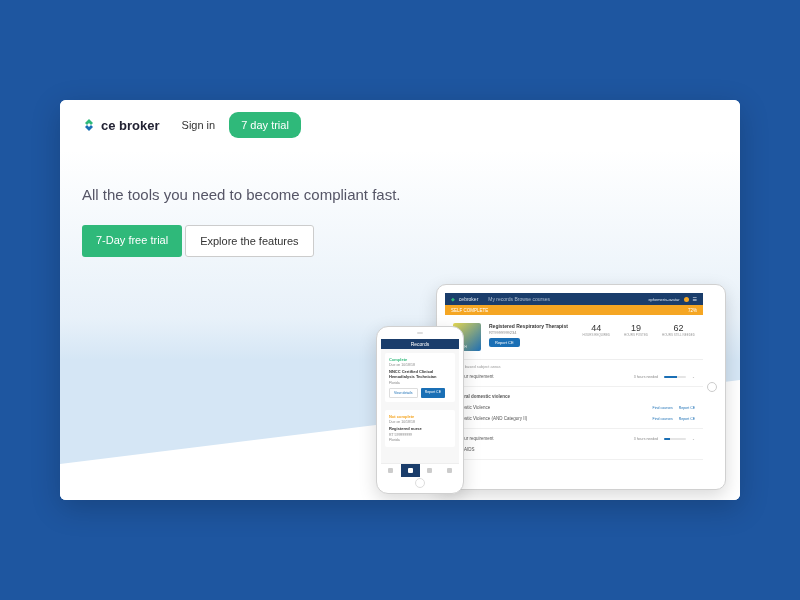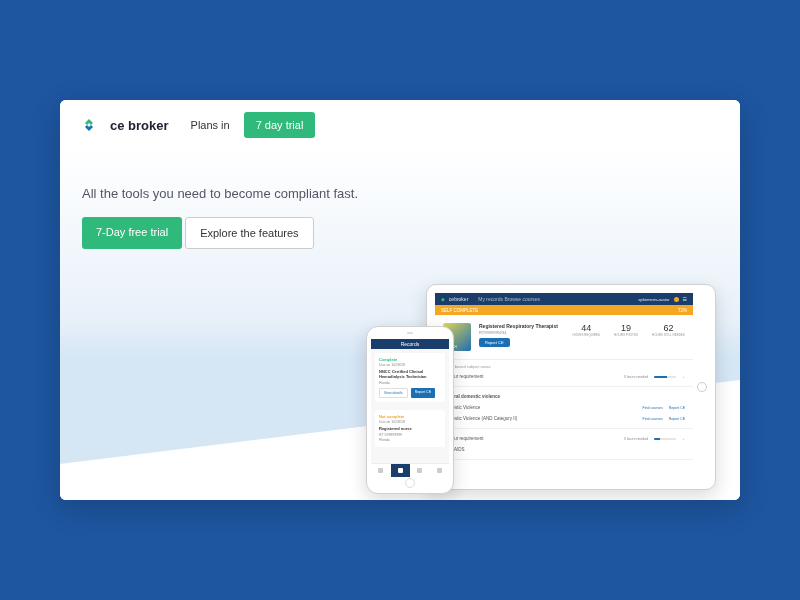--- a/index.html
+++ b/index.html
@@ -1,39 +1,39 @@
 <!DOCTYPE html>
 <html><head>
 <meta charset="utf-8">
 <style>
 *{margin:0;padding:0;box-sizing:border-box}
 body{background:#1e56a0;width:800px;height:600px;font-family:-apple-system,BlinkMacSystemFont,"Segoe UI",sans-serif;display:flex;align-items:center;justify-content:center}
 .card{width:680px;height:400px;background:#fff;border-radius:6px;overflow:hidden;box-shadow:0 8px 30px rgba(0,0,0,0.2);position:relative}
 nav{display:flex;align-items:center;height:50px;padding:0 22px;border-bottom:0px solid #eee;position:relative;z-index:10;background:#fff}
-.logo{display:flex;align-items:center;gap:14px;margin-right:22px}
+.logo{display:flex;align-items:center;gap:5px;margin-right:22px}
 .logo-icon{width:14px;height:14px;position:relative}
 .logo-icon svg{display:block}
 .logo-text{font-weight:600;font-size:13px;color:#223}
 .nav-links{display:flex;gap:20px;font-size:11px;color:#4a5568;flex:1}
 .nav-links span{cursor:pointer}
 .nav-links .chev{font-size:8px;margin-left:2px}
 .nav-right{display:flex;align-items:center;gap:14px}
 .signin{font-size:11px;color:#333;cursor:pointer}
-.trial-btn{background:#2fb97a;color:#fff;font-size:11px;font-weight:500;padding:7px 12px;border-radius:3px;cursor:pointer}
+.trial-btn{background:#2fb97a;color:#fff;font-size:11px;font-weight:500;padding:7px 12px;border-radius:9px;cursor:pointer}
 .hero{position:relative;height:350px;background:linear-gradient(180deg,#fff 0%,#e8f1f9 48%,#d5e6f5 60%)}
 .hero::after{content:"";position:absolute;left:0;right:0;bottom:0;height:120px;background:#fff;clip-path:polygon(0 70%,100% 0,100% 100%,0 100%);z-index:1}
 .hero-content{position:absolute;left:22px;top:36px;z-index:2}
 .hero h1{font-family:Georgia,serif;font-size:32px;line-height:1.15;color:#1f4e8c;font-weight:400;margin-bottom:16px}
-.hero p{font-size:13px;color:#556;margin-bottom:16px}
+.hero p{font-size:15px;color:#556;margin-bottom:22px}
 .hero-btns{display:flex;gap:3px}
 .btn{font-size:11px;padding:9px 14px;border-radius:3px;cursor:pointer}
 .btn-primary{background:#2fb97a;color:#fff;font-weight:500}
 .btn-outline{background:#fff;color:#333;border:1px solid #ccc}
 
-.devices{position:absolute;right:24px;bottom:10px;z-index:3;display:flex;align-items:center}
+.devices{position:absolute;right:14px;bottom:10px;z-index:3;display:flex;align-items:center}
 .tablet{width:290px;height:206px;background:#fff;border-radius:10px;border:1px solid #d0d0d0;padding:8px 22px 8px 8px;box-shadow:0 6px 18px rgba(0,0,0,0.15);position:relative}
 .tablet::after{content:"";position:absolute;right:8px;top:50%;width:8px;height:8px;border:1px solid #ccc;border-radius:50%;transform:translateY(-50%)}
 .tablet-screen{width:100%;height:100%;background:#f7f7f8;display:flex;flex-direction:column;font-size:5px}
 .t-head{background:#1a3d6b;height:12px;display:flex;align-items:center;padding:0 6px;gap:4px}
 .t-head .tlogo{color:#2fb97a;font-size:5px}
 .t-head .ttxt{color:#e0e8f0;font-size:5px}
 .t-head .tright{margin-left:auto;display:flex;gap:4px;align-items:center}
 .t-head .dot{width:5px;height:5px;border-radius:50%;background:#f5a623}
 .t-bar{background:#f5a623;height:10px;display:flex;align-items:center;padding:0 6px;color:#fff;font-size:4.5px}
 .t-bar .pct{margin-left:auto}
@@ -82,21 +82,21 @@
     <div class="logo">
       <span class="logo-icon">
         <svg viewBox="0 0 14 14" width="14" height="14">
             <path d="M7 1 L11 5 L9 7 L7 5 L5 7 L3 5 Z" fill="#2fb97a"></path>
             <path d="M7 13 L3 9 L5 7 L7 9 L9 7 L11 9 Z" fill="#1a6fb5"></path>
           </svg>
       </span>
       <span class="logo-text">ce broker</span>
     </div>
     <div class="nav-right">
-      <span class="signin">Plans in</span>
+      <span class="signin">Sign in</span>
       <span class="trial-btn">7 day trial</span>
     </div>
   </nav>
 
   <div class="hero">
     <div class="hero-content">
       <p>All the tools you need to become compliant fast.</p>
       <div class="hero-btns">
         <span class="btn btn-primary">7-Day free trial</span>
         <span class="btn btn-outline">Explore the features</span>

